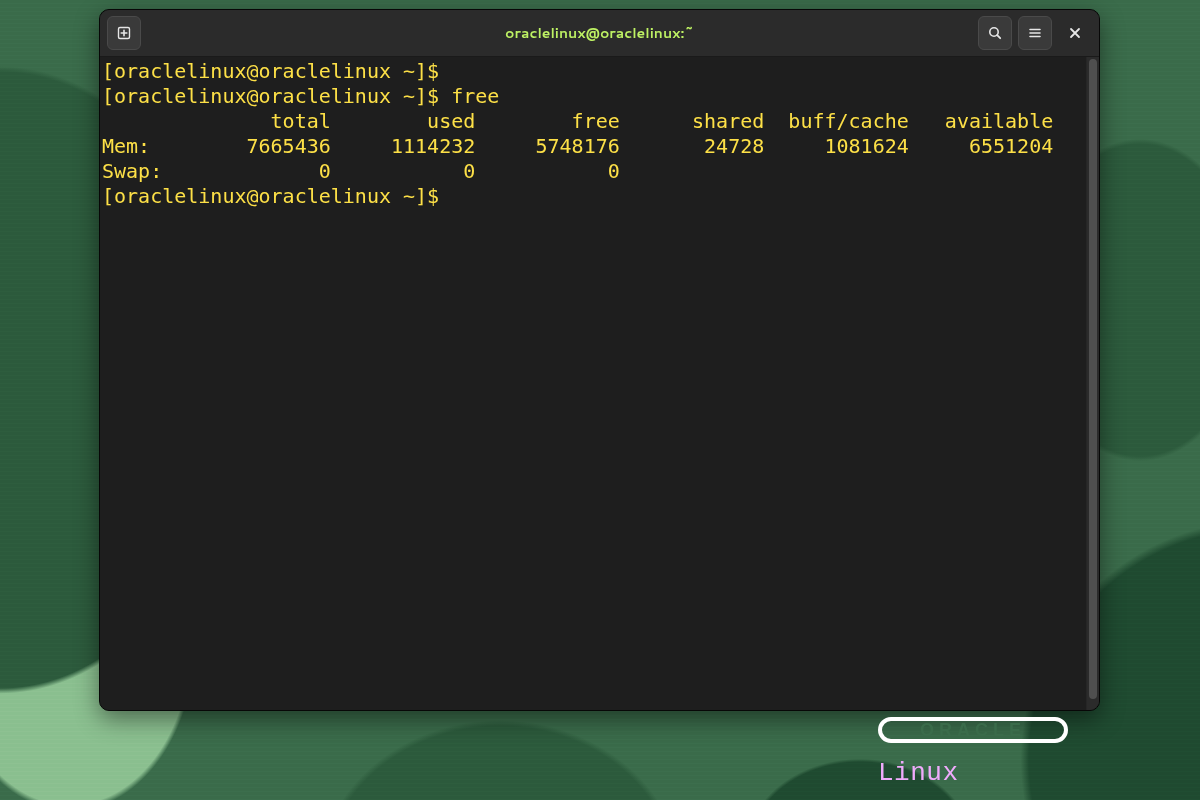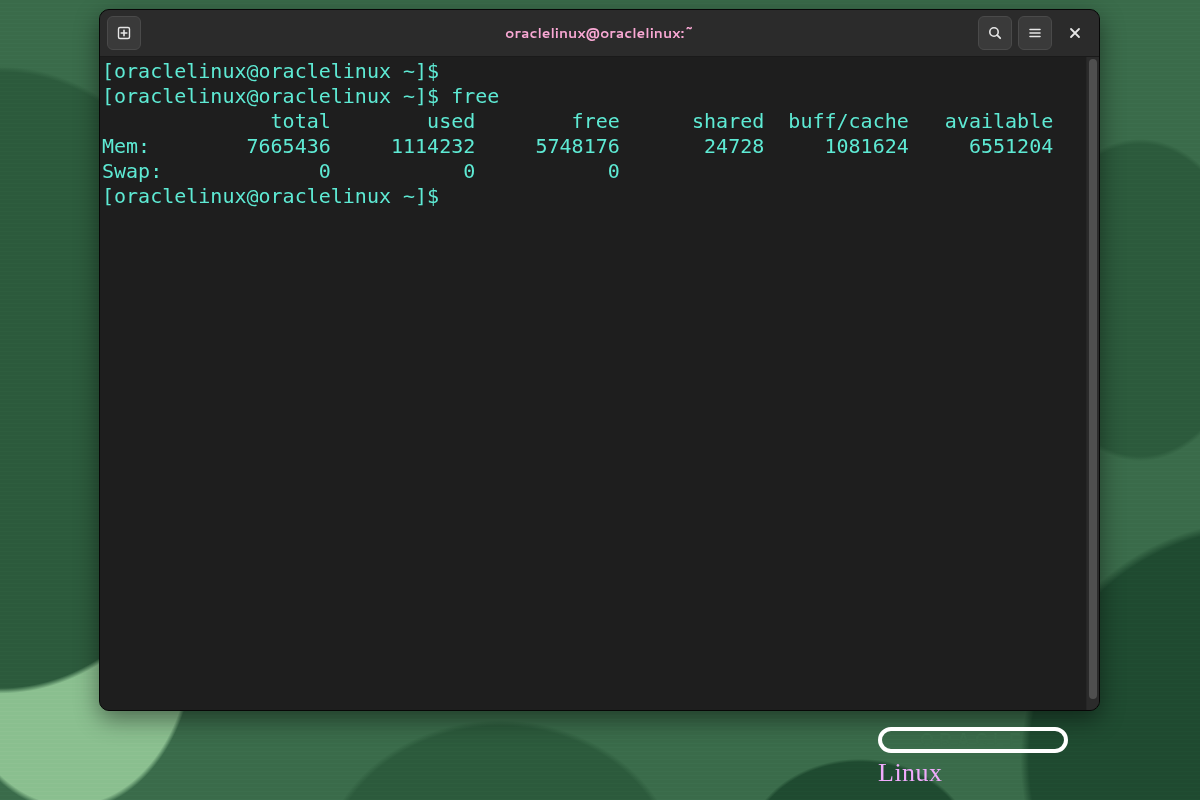--- a/index.html
+++ b/index.html
@@ -33,23 +33,23 @@
     }
     
     .watermark {
       position: absolute;
       right: 132px;
       bottom: 12px;
       color: #f0abfc;
       text-align: left;
     }
     .watermark .linux {
-      font-family: Liberation Serif, serif;
+      font-family: Liberation Mono, monospace;
       font-size: 26px;
-      margin-top: 4px;
+      margin-top: 14px;
       letter-spacing: 0.5px;
     }
     
     .terminal-window {
       position: absolute;
       left: 99px;
       top: 9px;
       width: 1001px;
       height: 702px;
       background: #1c1c1c;
@@ -83,39 +83,39 @@
       cursor: pointer;
     }
     .tb-btn.plain {
       background: transparent;
       border: none;
     }
     .tb-title {
       position: absolute;
       left: 0; right: 0;
       text-align: center;
-      color: #f9a8d4;
+      color: #bef264;
       font-size: 14px;
       font-weight: 600;
       pointer-events: none;
     }
     .tb-spacer { flex: 1; }
     .terminal-body {
       flex: 1;
       background: #1e1e1e;
       position: relative;
       display: flex;
     }
     .term-content {
       flex: 1;
       padding: 2px 0 0 2px;
       font-family: "DejaVu Sans Mono","Menlo","Consolas",monospace;
       font-size: 20px;
       line-height: 25px;
-      color: #5eead4;
+      color: #fde047;
       white-space: pre;
       overflow: hidden;
     }
     .scrollbar-track {
       width: 13px;
       background: #2b2b2b;
       border-left: 1px solid #262626;
       position: relative;
     }
     .scrollbar-thumb {

